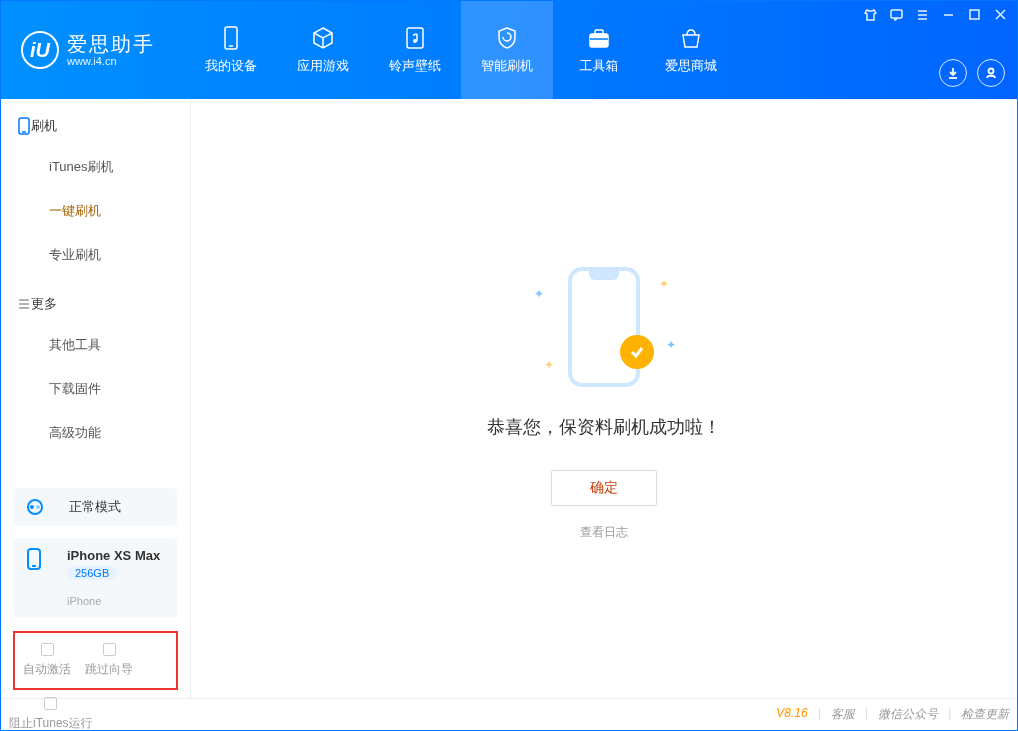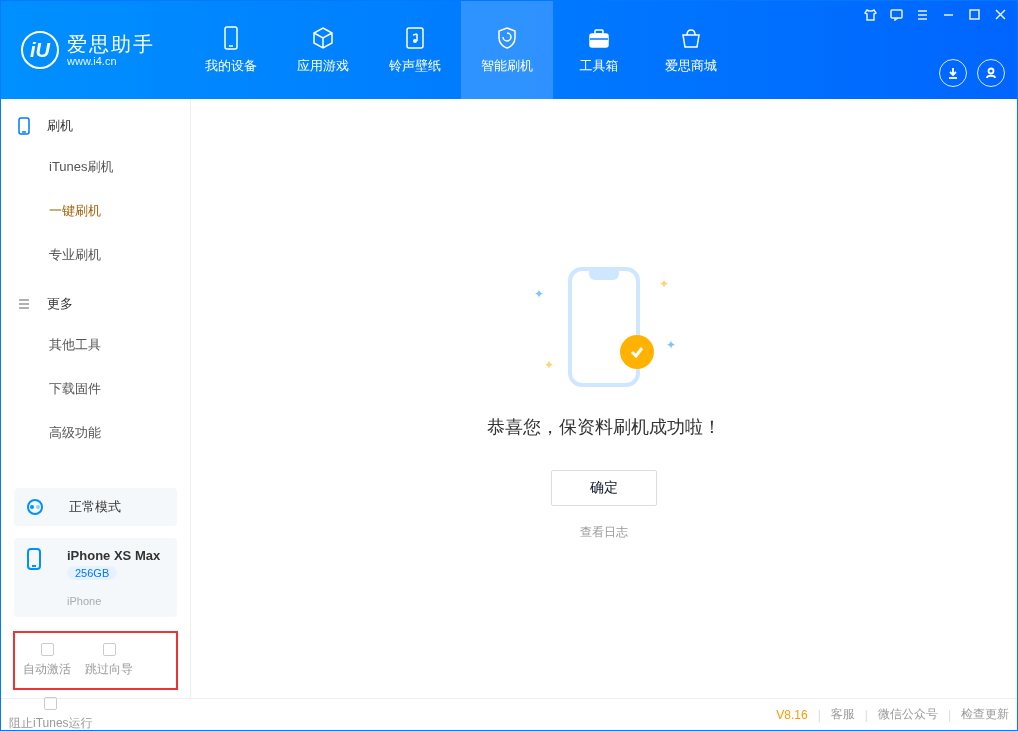--- a/index.html
+++ b/index.html
@@ -23,21 +23,21 @@
 .win-ctrl svg { stroke: #fff; fill: none; stroke-width: 1.5; }
 
 .header-right { position: absolute; right: 12px; bottom: 12px; display: flex; gap: 10px; }
 .hr-icon { width: 28px; height: 28px; border: 1.7px solid rgba(255,255,255,0.85); border-radius: 50%; display: flex; align-items: center; justify-content: center; cursor: pointer; }
 .hr-icon svg { stroke: #fff; fill: none; stroke-width: 1.8; }
 
 
 .body { flex: 1; display: flex; overflow: hidden; }
 .sidebar { width: 190px; border-right: 1px solid #eee; display: flex; flex-direction: column; }
 .side-scroll { flex: 1; overflow: auto; }
-.side-group-hdr { display: flex; align-items: center; padding: 18px 16px 10px; font-size: 13px; color: #333; gap: 16px; }
+.side-group-hdr { display: flex; align-items: center; padding: 18px 16px 10px; font-size: 13px; color: #333; gap: 0; }
 .side-group-hdr svg { stroke: #0078ff; fill: none; stroke-width: 1.5; }
 .side-group-hdr.more svg { stroke: #999; }
 .side-item { padding: 13px 12px 13px 48px; font-size: 13px; color: #555; cursor: pointer; }
 .side-item.active { color: #a16207; }
 
 .device-box { margin: 6px 13px; background: #f5f8fb; border-radius: 4px; padding: 10px 12px; display: flex; align-items: center; gap: 25px; font-size: 13px; color: #333; cursor: pointer; }
 .device-box svg { stroke: #0090ff; fill: none; stroke-width: 2; }
 .device-box .dev-sub { display: flex; flex-direction: column; gap: 3px; }
 .capacity { display: inline-block; background: #e6f2ff; color: #0078ff; font-size: 11px; padding: 1px 8px; border-radius: 10px; width: fit-content; }
 .dev-type { font-size: 11px; color: #aaa; margin-top: 12px; }
@@ -48,27 +48,27 @@
 
 
 .main { flex: 1; display: flex; flex-direction: column; align-items: center; justify-content: center; gap: 18px; }
 .phone-illus { position: relative; width: 200px; height: 140px; display: flex; align-items: center; justify-content: center; }
 .phone-body { width: 72px; height: 120px; border: 4px solid #cfe6ff; border-radius: 14px; background: #fff; position: relative; }
 .phone-notch { position: absolute; top: 0; left: 50%; transform: translateX(-50%); width: 30px; height: 9px; background: #cfe6ff; border-radius: 0 0 6px 6px; }
 .check-badge { position: absolute; right: 50px; bottom: 28px; width: 34px; height: 34px; background: #ffb300; border-radius: 50%; display: flex; align-items: center; justify-content: center; }
 .check-badge svg { stroke: #fff; stroke-width: 3; fill: none; }
 .sparkle { position: absolute; color: #7fc4ff; font-size: 12px; }
 .msg { font-size: 18px; color: #333; }
-.ok-btn { border: 1px solid #ddd; background: #fff; padding: 8px 38px; font-size: 14px; color: #0f172a; cursor: pointer; border-radius: 2px; margin-top: 13px; }
+.ok-btn { border: 1px solid #ddd; background: #fff; padding: 8px 38px; font-size: 14px; color: #c2410c; cursor: pointer; border-radius: 2px; margin-top: 13px; }
 .log-link { font-size: 12px; color: #999; cursor: pointer; }
 
 
 .footer { height: 32px; border-top: 1px solid #eee; display: flex; align-items: center; padding: 0 8px; font-size: 12px; color: #999; }
 .footer .chk { color: #999; }
-.footer-right { margin-left: auto; display: flex; align-items: center; gap: 10px; }
+.footer-right { margin-left: auto; display: flex; align-items: flex-start; gap: 10px; font-style: italic; }
 .footer-right .sep { color: #ddd; }
 .ver { color: #ff9800; }
 .flink { cursor: pointer; }
 </style>
 </head>
 <body>
 
 <div class="header">
   <div class="logo">
     <div class="logo-icon">iU</div>

